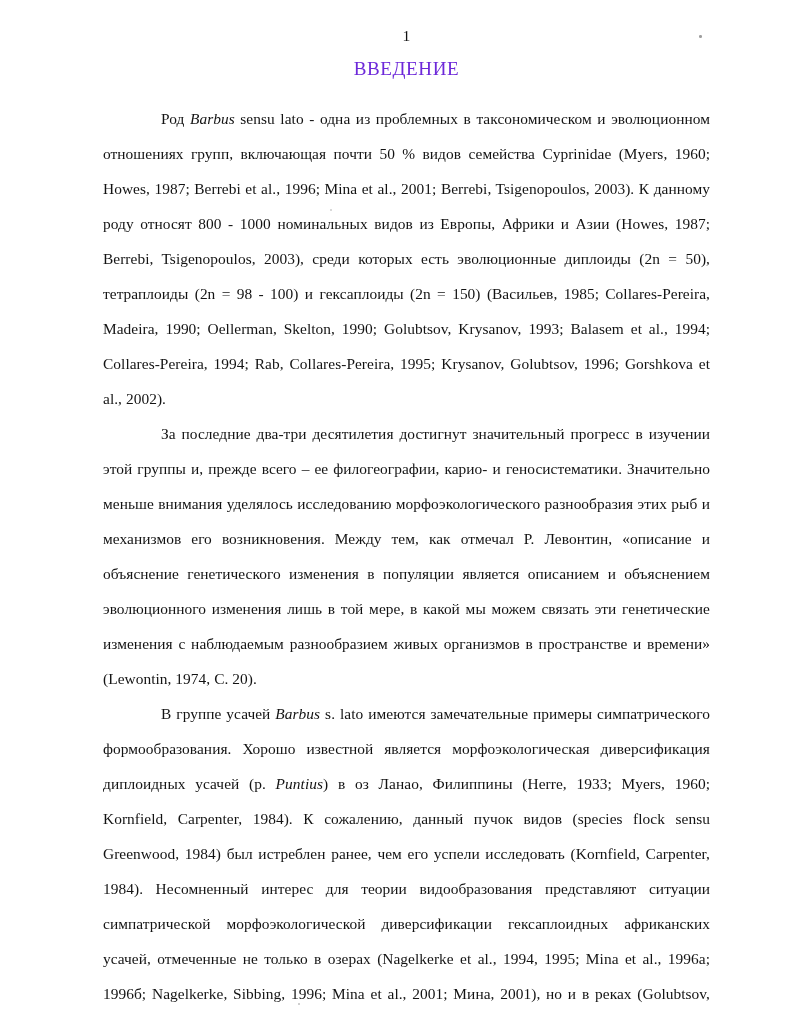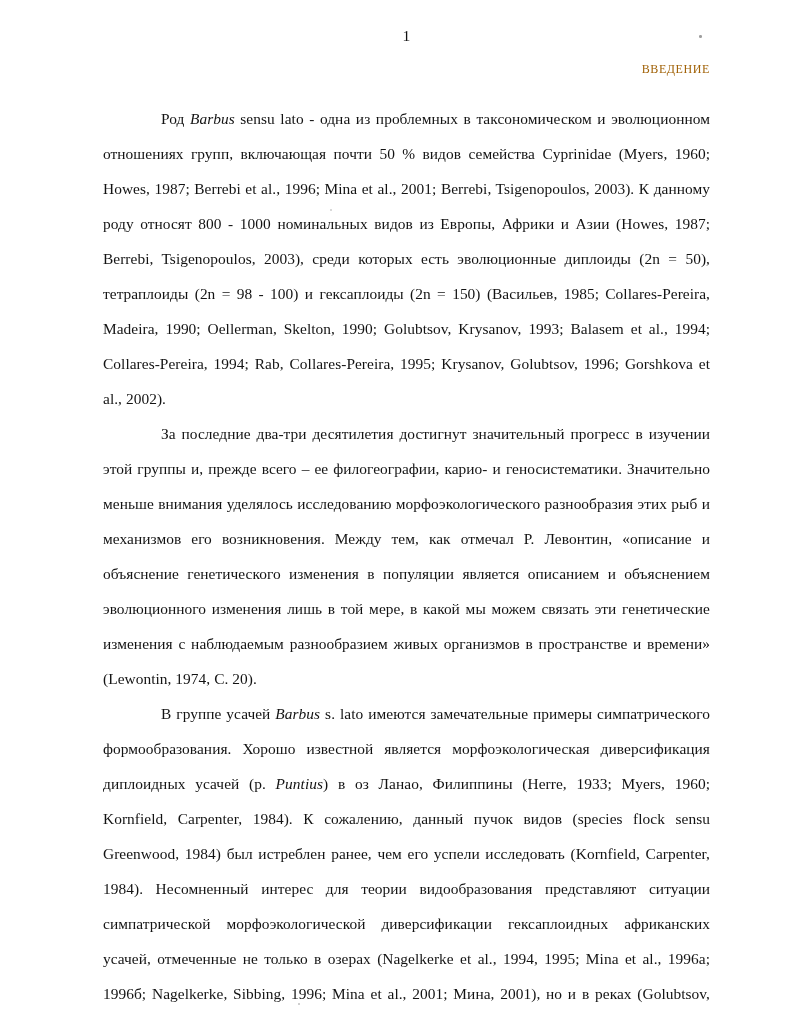--- a/index.html
+++ b/index.html
@@ -34,26 +34,26 @@
 
   .page-number {
     text-align: center;
     font-size: 15.5px;
     line-height: 20px;
     letter-spacing: 0.2px;
     color: #111;
   }
 
   .doc-title {
-    text-align: right;
-    font-size: 12px;
+    text-align: center;
+    font-size: 19px;
     line-height: 20px;
     margin-top: 13px;
     letter-spacing: 0.6px;
-    color: #a16207;
+    color: #6d28d9;
   }
 
   .body-text {
     margin-top: 22px;
   }
 
   p.para {
     margin: 0;
     font-size: 15.4px;
     line-height: 35px;

